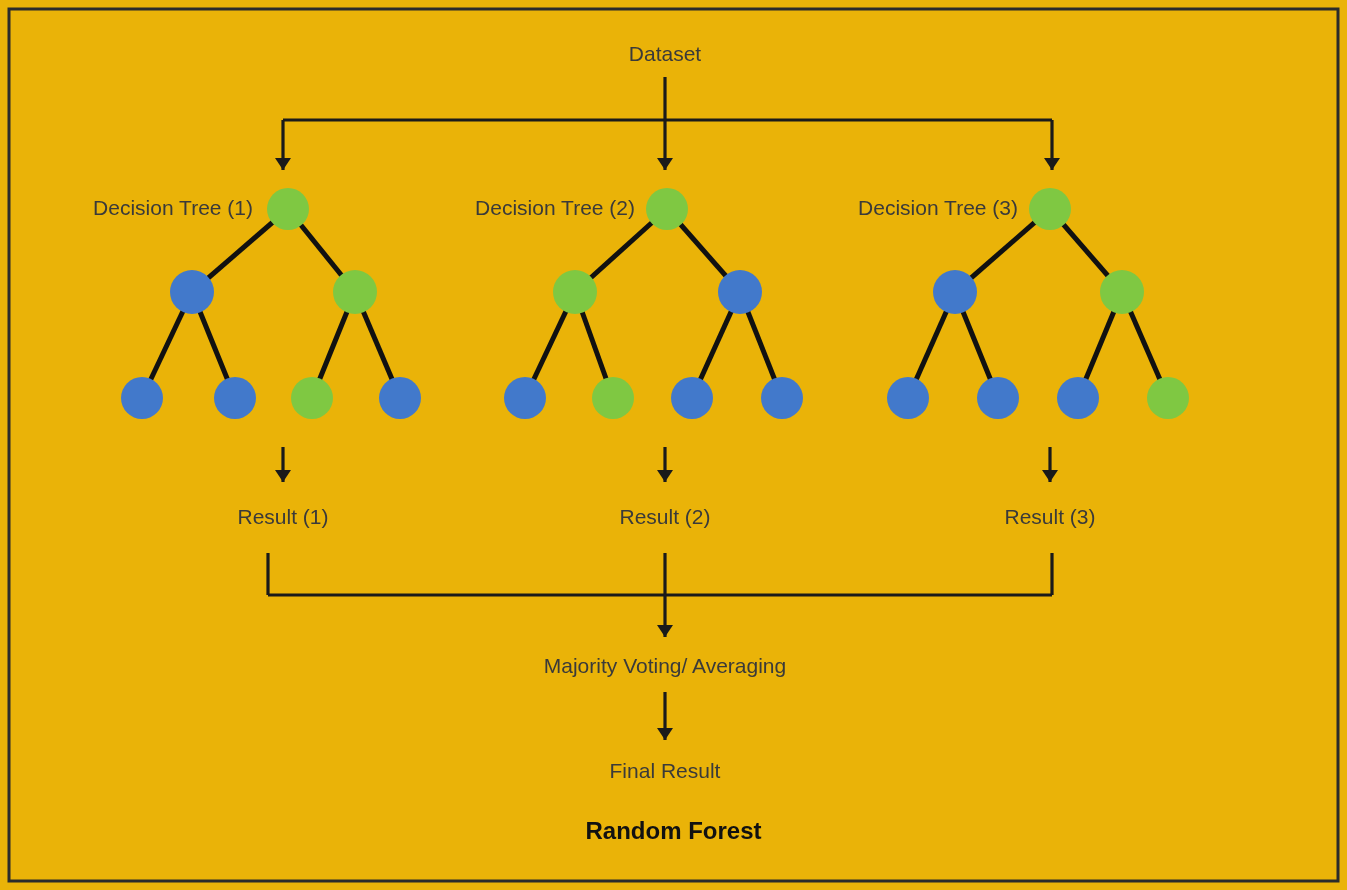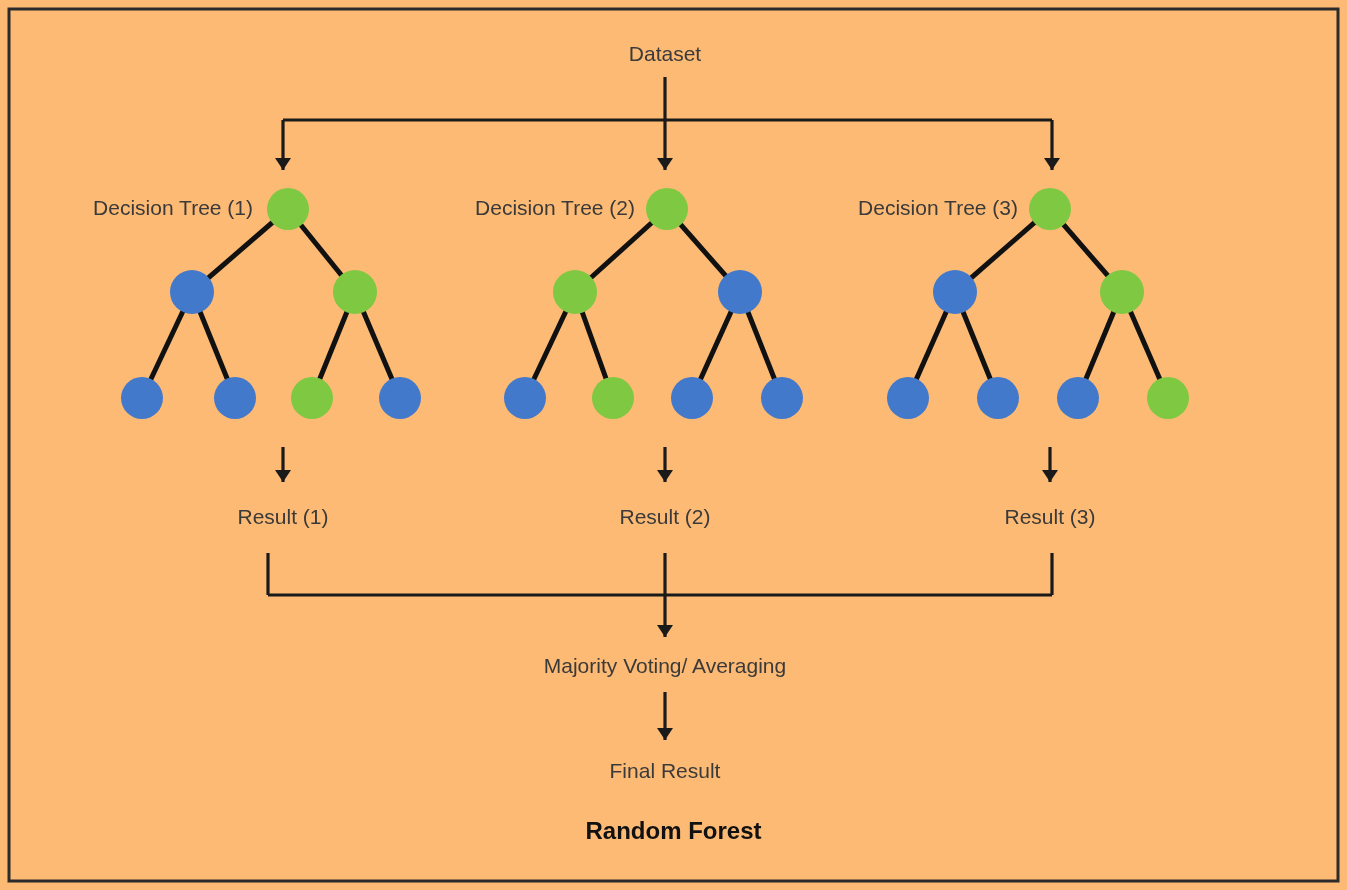--- a/index.html
+++ b/index.html
@@ -7,21 +7,21 @@
     padding: 0;
     background: #ffffff;
   }
   body {
     font-family: "Liberation Sans", sans-serif;
   }
   #figure-frame {
     position: relative;
     width: 1347px;
     height: 890px;
-    background: #fdba74;
+    background: #eab308;
     box-sizing: border-box;
   }
   #diagram-svg {
     display: block;
     width: 1347px;
     height: 890px;
   }
   .frame-border {
     fill: none;
     stroke: #2b2b2b;

